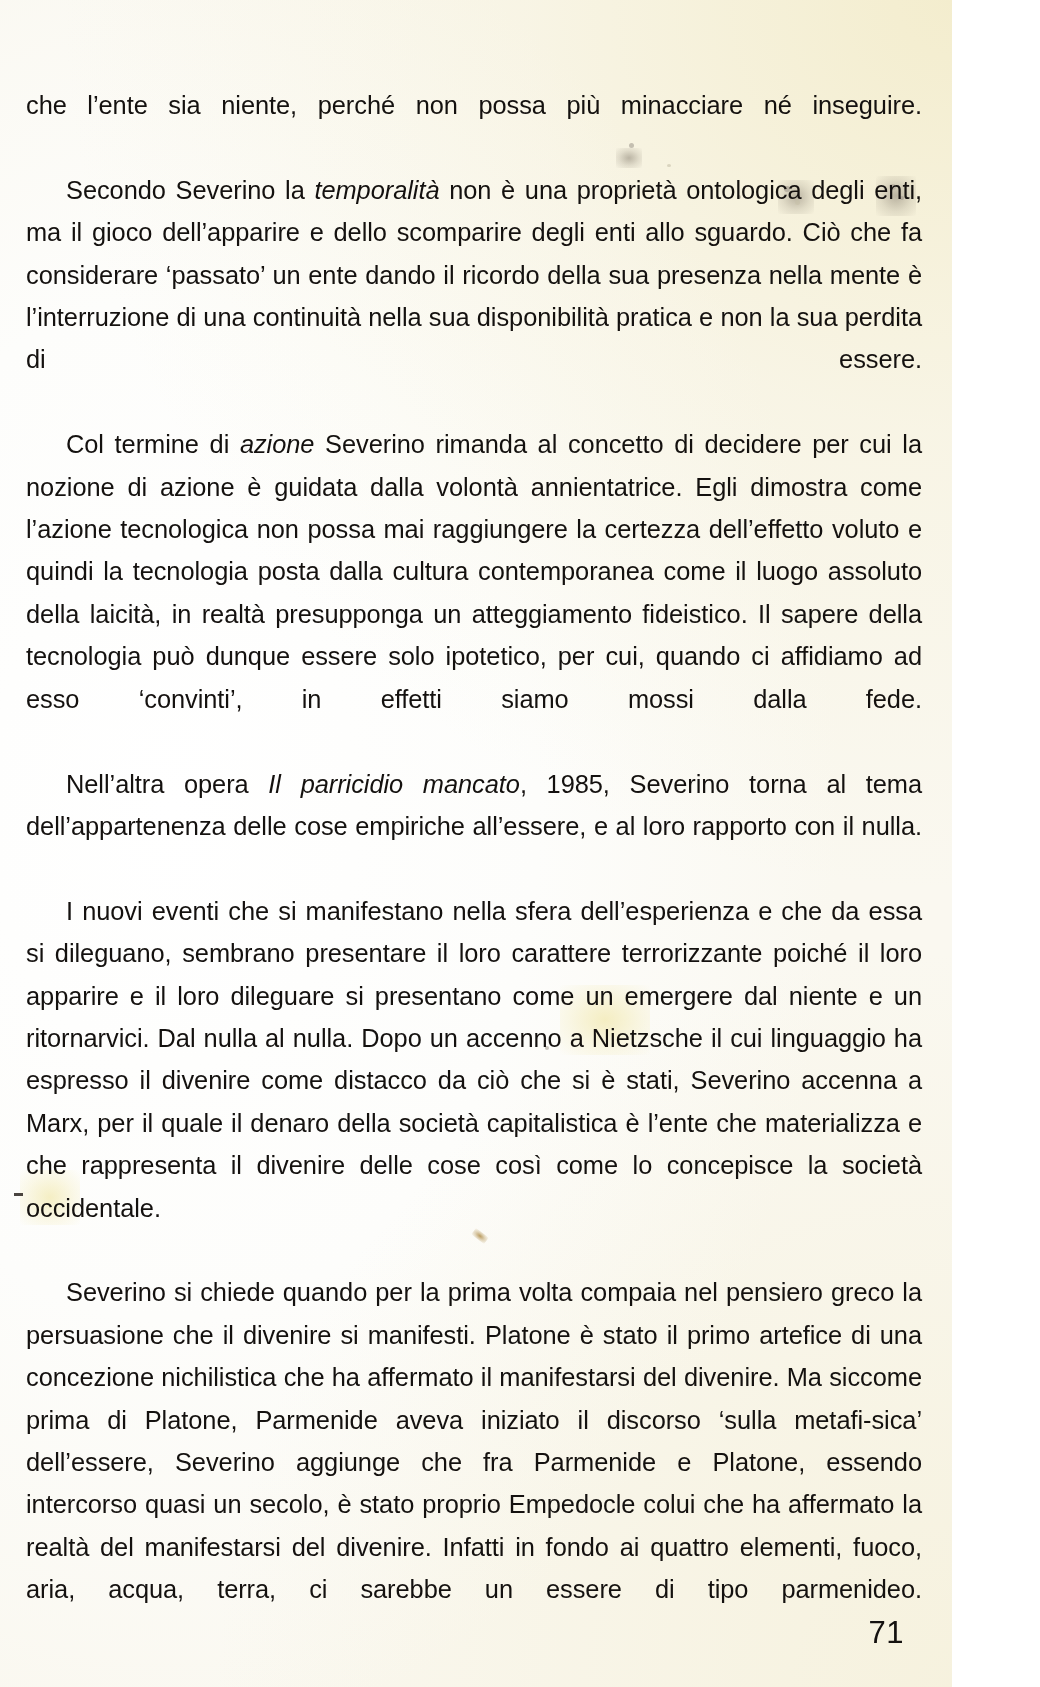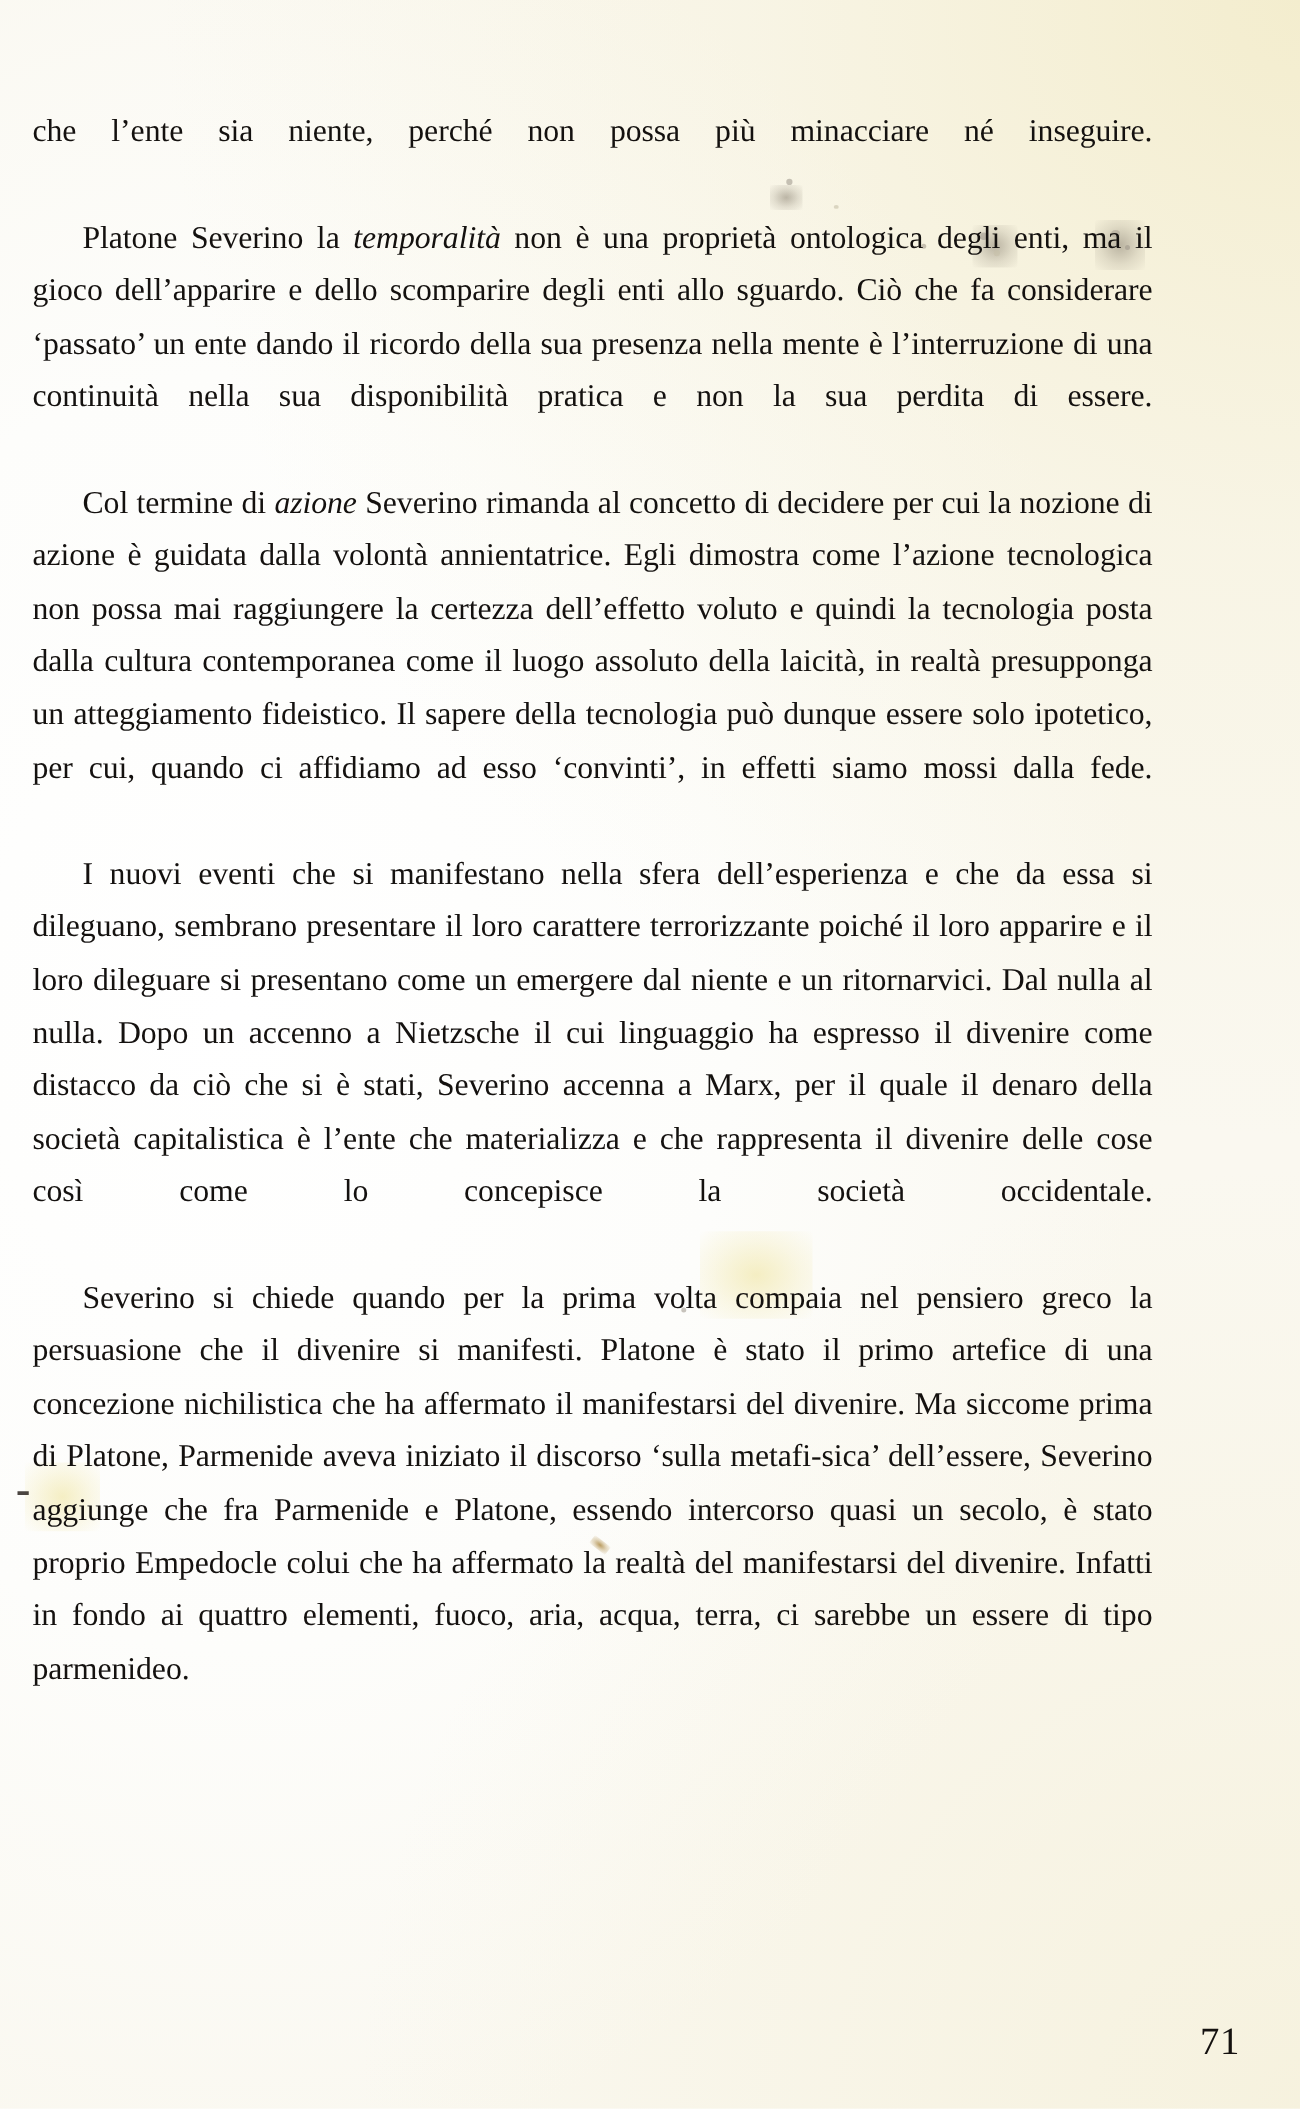--- a/index.html
+++ b/index.html
@@ -2,28 +2,28 @@
 <html><head>
 <meta charset="utf-8">
 <style>
   html, body {
     margin: 0;
     padding: 0;
     background: #ffffff;
   }
   .page {
     position: relative;
-    width: 1040px;
+    width: 952px;
     height: 1687px;
     box-sizing: border-box;
     overflow: hidden;
     background:
       radial-gradient(ellipse 70% 55% at 18% 48%, #ffffff 0%, #fdfdfb 55%, #faf8f0 100%),
       linear-gradient(100deg, #fcfcfa 0%, #fdfcf6 55%, #f7f2dc 100%);
-    font-family: Liberation Serif, serif;
+    font-family: Liberation Sans, sans-serif;
     color: #14110f;
   }
   
   .page::before {
     content: "";
     position: absolute;
     inset: 0;
     background:
       radial-gradient(circle at 100% 0%, rgba(238,228,178,0.55) 0%, rgba(238,228,178,0.18) 22%, rgba(255,255,255,0) 46%),
       radial-gradient(circle at 100% 100%, rgba(240,232,195,0.40) 0%, rgba(255,255,255,0) 38%);
@@ -122,25 +122,26 @@
   <div class="speck c" style="left:667px; top:164px; width:4px; height:3px;"></div>
   <div class="speck" style="left:545px; top:1046px; width:4px; height:4px;"></div>
   <div class="dash-mark" style="left:14px; top:1193px;"></div>
   <div class="pen-mark" style="left:472px; top:1232px; width:16px; height:8px;"></div>
 
   <div class="text-body">
 
     <p class="first"><span>che l’ente sia niente, perché non possa più minacciare né inseguire.</span></p>
 
 
-    <p class="ind"><span>Platone Severino la </span><em>temporalità</em><span> non è una proprietà ontologica degli enti, ma il gioco dell’apparire e dello scomparire degli enti allo sguardo. Ciò che fa considerare ‘passato’ un ente dando il ricordo della sua presenza nella mente è l’interruzione di una continuità nella sua disponibilità pratica e non la sua perdita di essere.</span></p>
+    <p class="ind"><span>Secondo Severino la </span><em>temporalità</em><span> non è una proprietà ontologica degli enti, ma il gioco dell’apparire e dello scomparire degli enti allo sguardo. Ciò che fa considerare ‘passato’ un ente dando il ricordo della sua presenza nella mente è l’interruzione di una continuità nella sua disponibilità pratica e non la sua perdita di essere.</span></p>
 
 
     <p class="ind"><span>Col termine di </span><em>azione</em><span> Severino rimanda al concetto di decidere per cui la nozione di azione è guidata dalla volontà annientatrice. Egli dimostra come l’azione tecnologica non possa mai raggiungere la certezza dell’effetto voluto e quindi la tecnologia posta dalla cultura contemporanea come il luogo assoluto della laicità, in realtà presupponga un atteggiamento fideistico. Il sapere della tecnologia può dunque essere solo ipotetico, per cui, quando ci affidiamo ad esso ‘convinti’, in effetti siamo mossi dalla fede.</span></p>
 
+    <p class="ind"><span>Nell’altra opera </span><em>Il parricidio mancato</em><span>, 1985, Severino torna al tema dell’appartenenza delle cose empiriche all’essere, e al loro rapporto con il nulla.</span></p>
 
     <p class="ind"><span>I nuovi eventi che si manifestano nella sfera dell’esperienza e che da essa si dileguano, sembrano presentare il loro carattere terrorizzante poiché il loro apparire e il loro dileguare si presentano come un emergere dal niente e un ritornarvici. Dal nulla al nulla. Dopo un accenno a Nietzsche il cui linguaggio ha espresso il divenire come distacco da ciò che si è stati, Severino accenna a Marx, per il quale il denaro della società capitalistica è l’ente che materializza e che rappresenta il divenire delle cose così come lo concepisce la società occidentale.</span></p>
 
     <p class="ind"><span>Severino si chiede quando per la prima volta compaia nel pensiero greco la persuasione che il divenire si manifesti. Platone è stato il primo artefice di una concezione nichilistica che ha affermato il manifestarsi del divenire. Ma siccome prima di Platone, Parmenide aveva iniziato il discorso ‘sulla metafi-sica’ dell’essere, Severino aggiunge che fra Parmenide e Platone, essendo intercorso quasi un secolo, è stato proprio Empedocle colui che ha affermato la realtà del manifestarsi del divenire. Infatti in fondo ai quattro elementi, fuoco, aria, acqua, terra, ci sarebbe un essere di tipo parmenideo.</span></p>
 
   </div>
 
   <div class="folio">71</div>
 
 </div>

